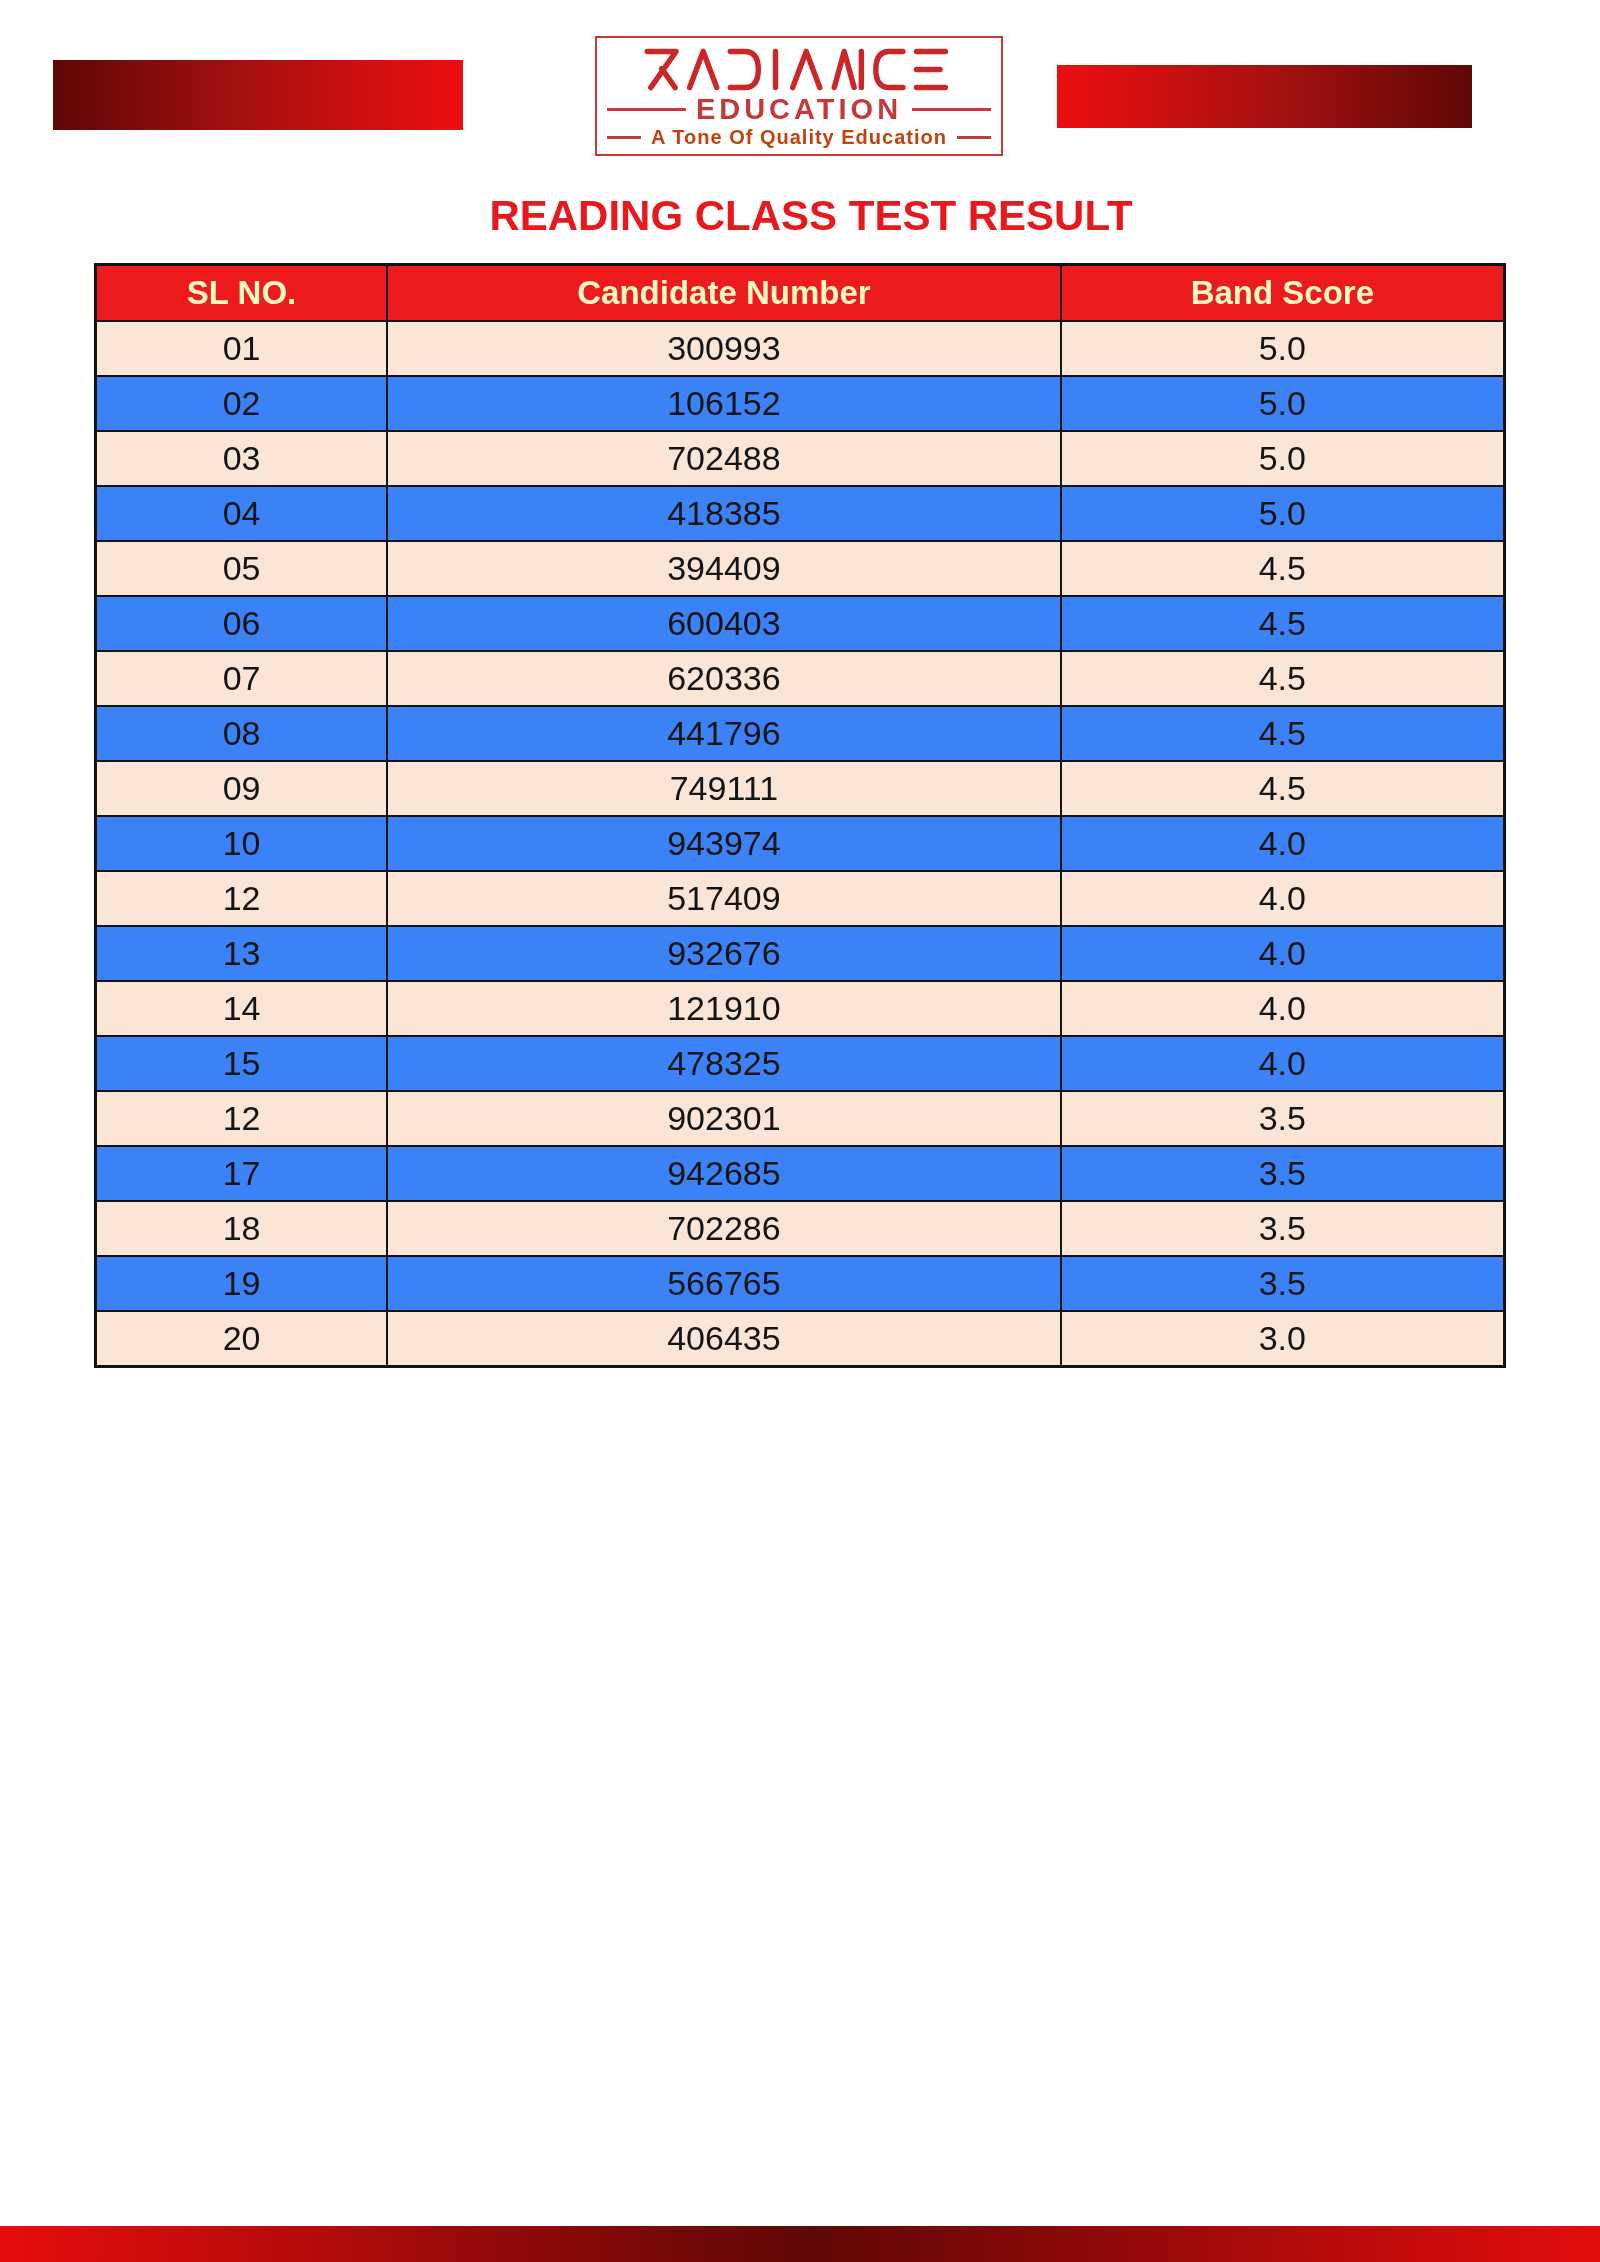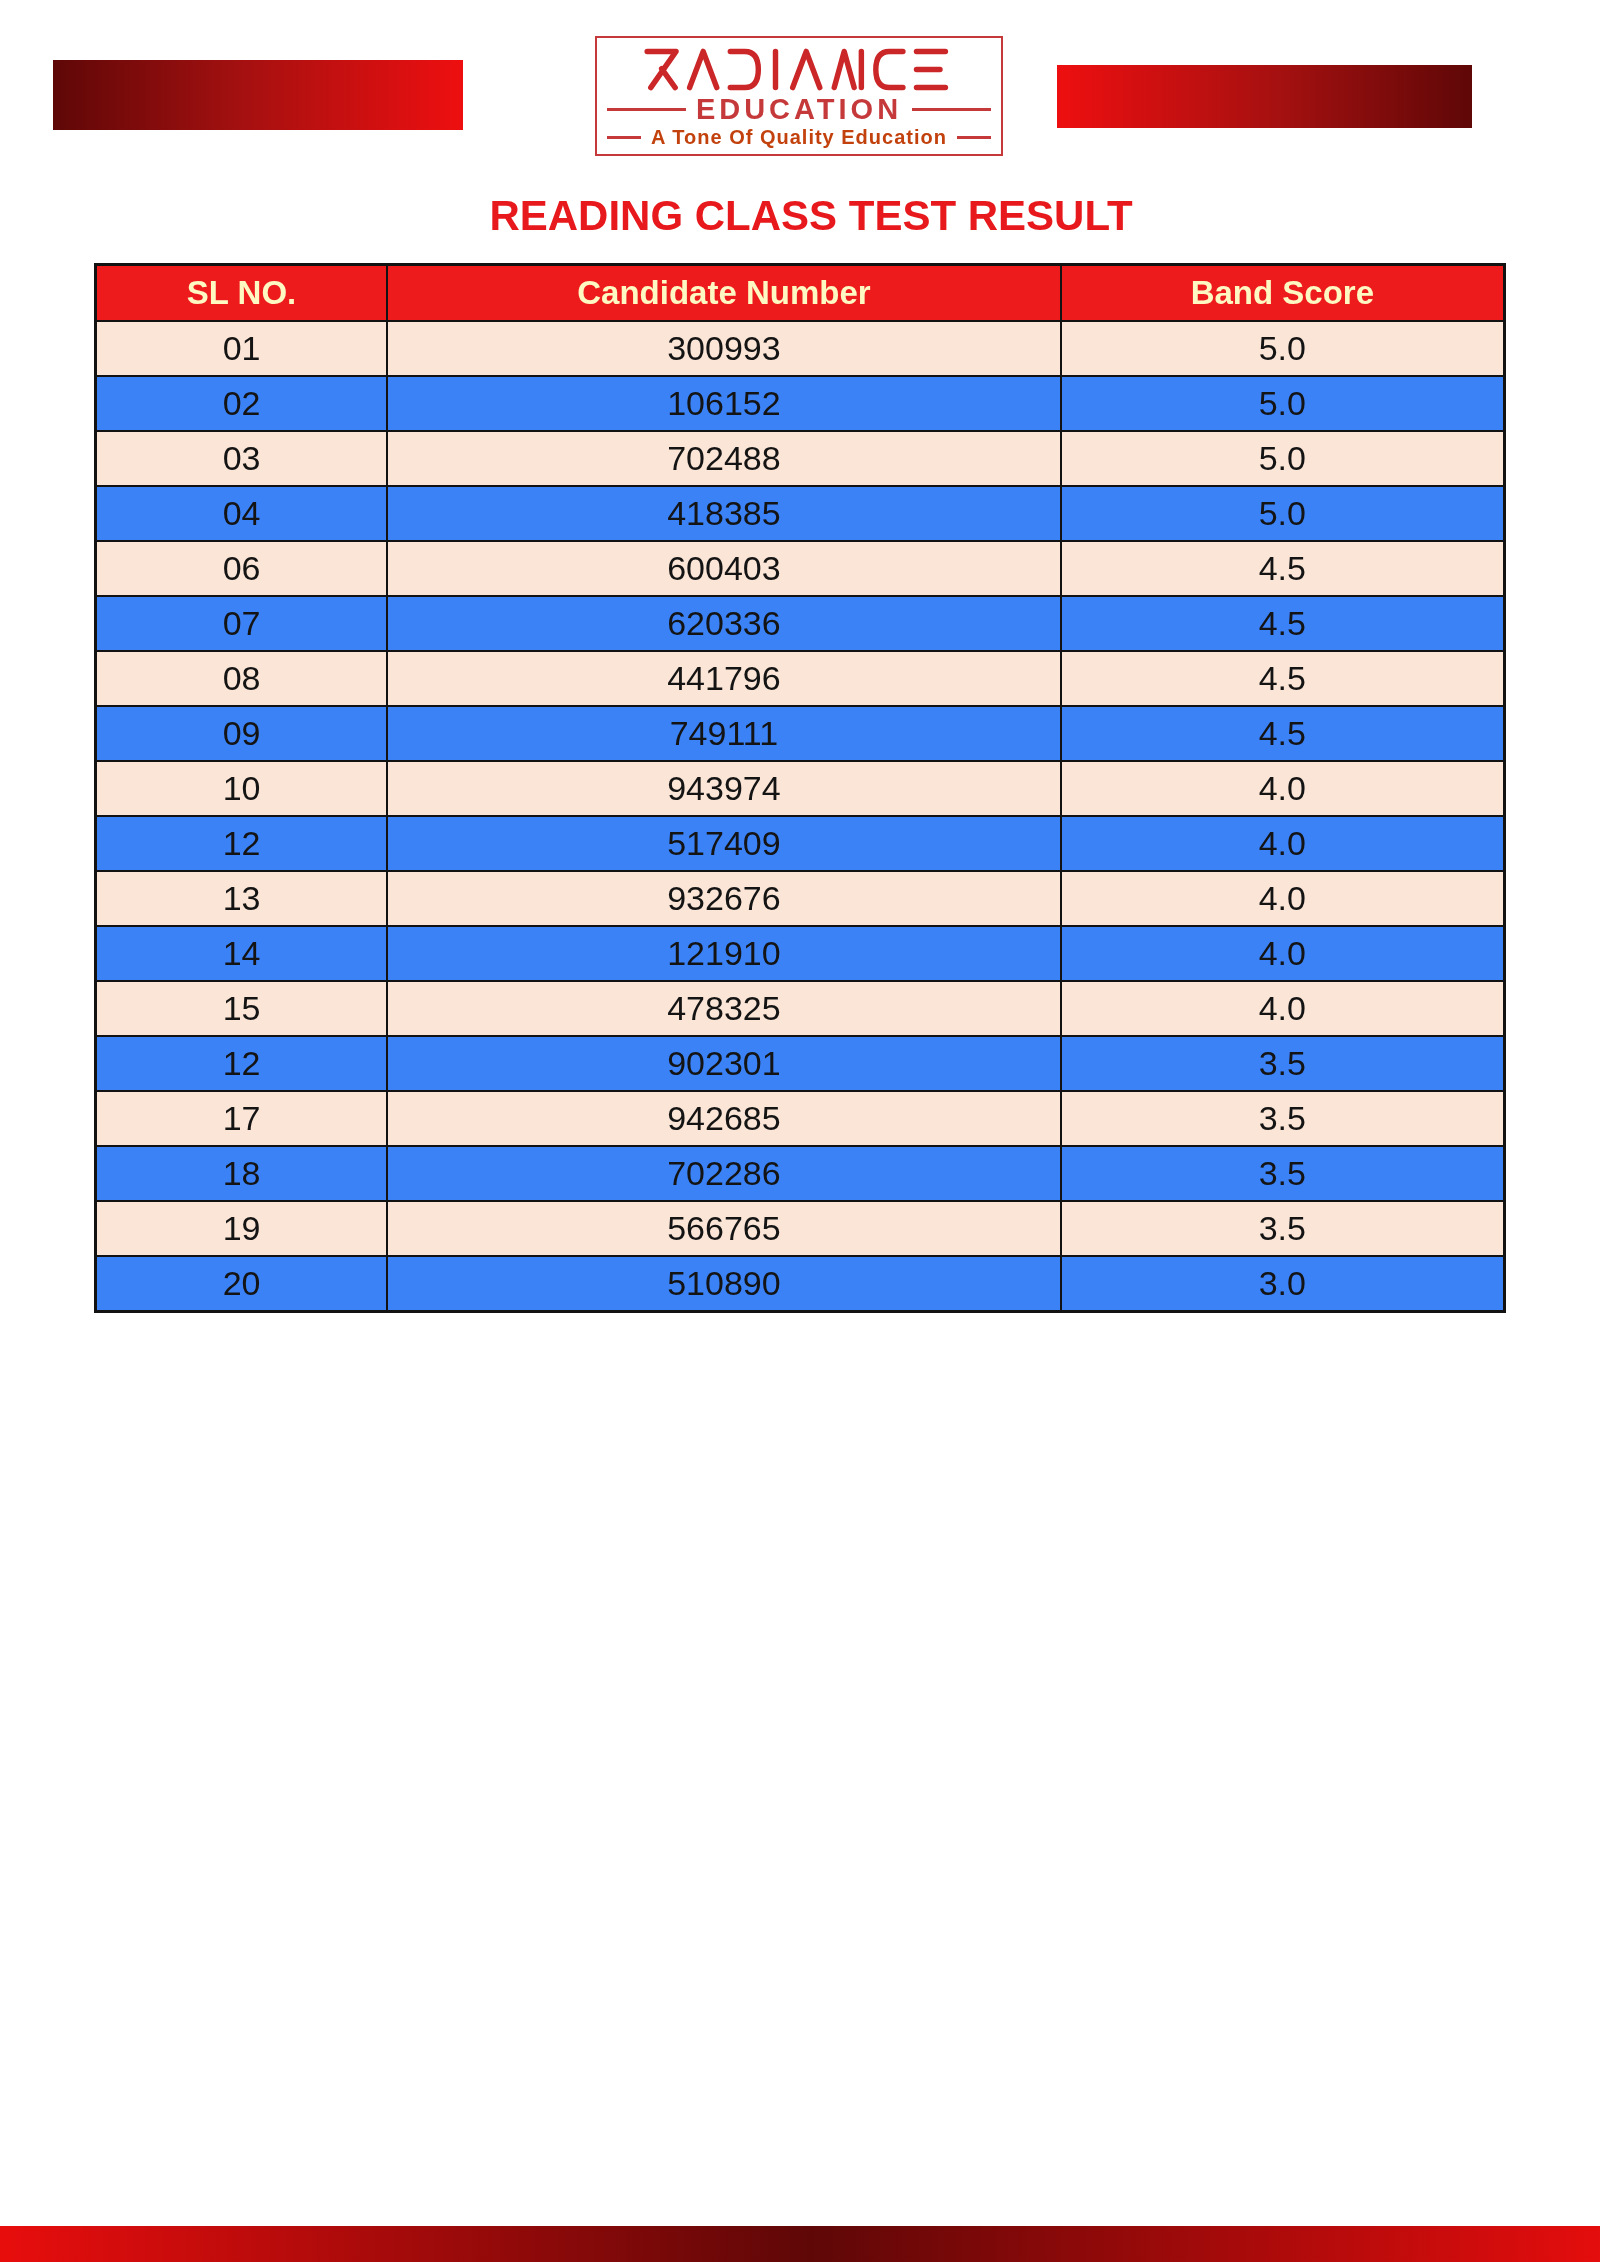--- a/index.html
+++ b/index.html
@@ -213,20 +213,25 @@
           <td>03</td>
           <td>702488</td>
           <td>5.0</td>
         </tr>
         <tr>
           <td>04</td>
           <td>418385</td>
           <td>5.0</td>
         </tr>
         <tr>
+          <td>05</td>
+          <td>394409</td>
+          <td>4.5</td>
+        </tr>
+        <tr>
           <td>06</td>
           <td>600403</td>
           <td>4.5</td>
         </tr>
         <tr>
           <td>07</td>
           <td>620336</td>
           <td>4.5</td>
         </tr>
         <tr>
@@ -279,21 +284,21 @@
           <td>702286</td>
           <td>3.5</td>
         </tr>
         <tr>
           <td>19</td>
           <td>566765</td>
           <td>3.5</td>
         </tr>
         <tr>
           <td>20</td>
-          <td>510890</td>
+          <td>406435</td>
           <td>3.0</td>
         </tr>
       </tbody>
   </table>
 
   <div class="footer-band"></div>
 
 </div>
 
 </body></html>

